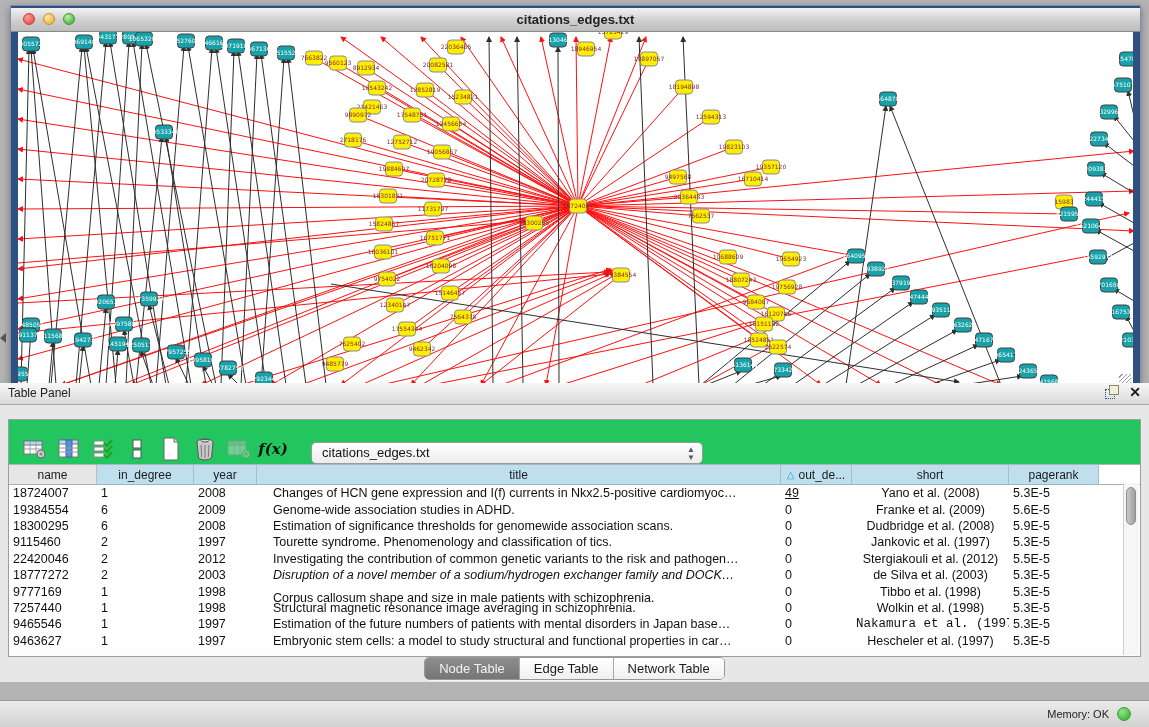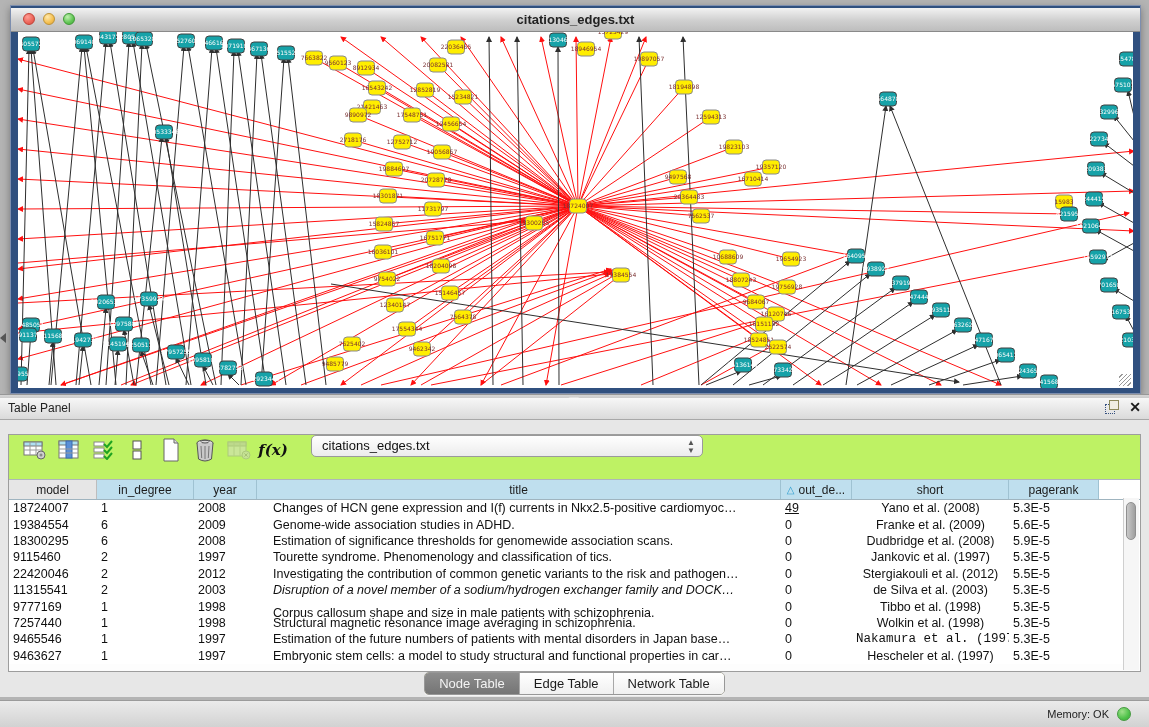--- a/index.html
+++ b/index.html
@@ -27,34 +27,34 @@
 
   
   .splitter{position:absolute;left:0;top:394px;width:1149px;height:7px;
     background:linear-gradient(#d6d6d6,#bfbfbf);border-top:1px solid #979797;box-sizing:border-box;}
   .splitter .grip{position:absolute;left:568px;top:2px;width:12px;height:4px;border-radius:2px;
     background:#a8a8a8;box-shadow:inset 0 1px 1px rgba(255,255,255,.7);}
   .collapse-arrow{position:absolute;left:0;top:333px;width:0;height:0;
     border-top:5px solid transparent;border-bottom:5px solid transparent;border-right:6px solid #555;}
 
   
-  .table-panel{position:absolute;left:0;top:398px;width:1149px;height:299px;background:#e7e7e7;}
+  .table-panel{position:absolute;left:0;top:383px;width:1149px;height:299px;background:#e7e7e7;}
   .tp-header{height:21px;background:linear-gradient(#f7f7f7,#dadada);
     border-bottom:1px solid #a8a8a8;position:relative;}
   .tp-header .tp-title{position:absolute;left:8px;top:3px;font-size:12px;color:#222;}
   .tp-header .tp-actions{position:absolute;right:8px;top:2px;display:flex;gap:10px;align-items:center;}
   .float-icon{position:relative;width:14px;height:14px;display:inline-block;}
   .float-icon .sq1{position:absolute;left:0;bottom:0;width:8px;height:8px;border:1px dotted #35507f;}
   .float-icon .sq2{position:absolute;right:0;top:0;width:8px;height:8px;border:1px solid #8c8a5a;background:#efefe2;}
   .close-x{font-size:14px;font-weight:bold;color:#1a1a1a;line-height:14px;cursor:default;}
 
   .tp-body{position:absolute;left:8px;top:36px;width:1133px;height:238px;
     background:#fdfdfd;border:1px solid #9d9d9d;box-sizing:border-box;}
 
-  .tp-toolbar{height:44px;display:flex;align-items:flex-start;gap:6px;padding-left:12px;background:#bef264;}
+  .tp-toolbar{height:44px;display:flex;align-items:flex-end;gap:6px;padding-left:12px;background:#22c55e;}
   .tbtn{display:flex;align-items:center;justify-content:center;width:28px;height:30px;}
   .tbtn svg{display:block;}
   .fx-label{font-family:"DejaVu Serif",serif;font-style:italic;font-size:15px;font-weight:bold;color:#111;}
   .combo{position:relative;width:392px;height:22px;margin-left:18px;border:1px solid #9a9a9a;border-radius:5px;
     background:linear-gradient(#ffffff,#ececec);box-sizing:border-box;
     font-size:13px;color:#111;line-height:20px;padding-left:10px;}
   .combo .arrows{position:absolute;right:7px;top:3px;font-size:8px;line-height:8px;color:#555;text-align:center;}
 
   .tp-table{position:absolute;left:0;top:44px;right:0;bottom:0;overflow:hidden;}
   .thead{display:flex;height:19px;border-top:1px solid #aeb6ba;border-bottom:1px solid #9fb4bf;
@@ -790,21 +790,21 @@
         </span>
         <div class="combo">
           <span>citations_edges.txt</span>
           <span class="arrows">▲<br>▼</span>
         </div>
       </div>
 
       <div class="tp-table">
         <div class="thead" id="thead">
             <div class="th gray" style="width: 88px;">
-              <span>model</span>
+              <span>name</span>
             </div>
             <div class="th" style="width: 97px;">
               <span>in_degree</span>
             </div>
             <div class="th" style="width: 63px;">
               <span>year</span>
             </div>
             <div class="th" style="width: 524px;">
               <span>title</span>
             </div>
@@ -860,21 +860,21 @@
             <div class="tr">
               <div class="td" style="width: 88px;">22420046</div>
               <div class="td" style="width: 97px;">2</div>
               <div class="td" style="width: 63px;">2012</div>
               <div class="td" style="width: 524px; padding-left: 16px;">Investigating the contribution of common genetic variants to the risk and pathogen…</div>
               <div class="td" style="width: 71px;">0</div>
               <div class="td" style="width: 157px; text-align: center;">Stergiakouli et al. (2012)</div>
               <div class="td" style="width: 90px;">5.5E-5</div>
             </div>
             <div class="tr">
-              <div class="td" style="width: 88px;">11315541</div>
+              <div class="td" style="width: 88px;">18777272</div>
               <div class="td" style="width: 97px;">2</div>
               <div class="td" style="width: 63px;">2003</div>
               <div class="td" style="width: 524px; padding-left: 16px; font-style: italic;">Disruption of a novel member of a sodium/hydrogen exchanger family and DOCK…</div>
               <div class="td" style="width: 71px;">0</div>
               <div class="td" style="width: 157px; text-align: center;">de Silva et al. (2003)</div>
               <div class="td" style="width: 90px;">5.3E-5</div>
             </div>
             <div class="tr">
               <div class="td" style="width: 88px;">9777169</div>
               <div class="td" style="width: 97px;">1</div>

